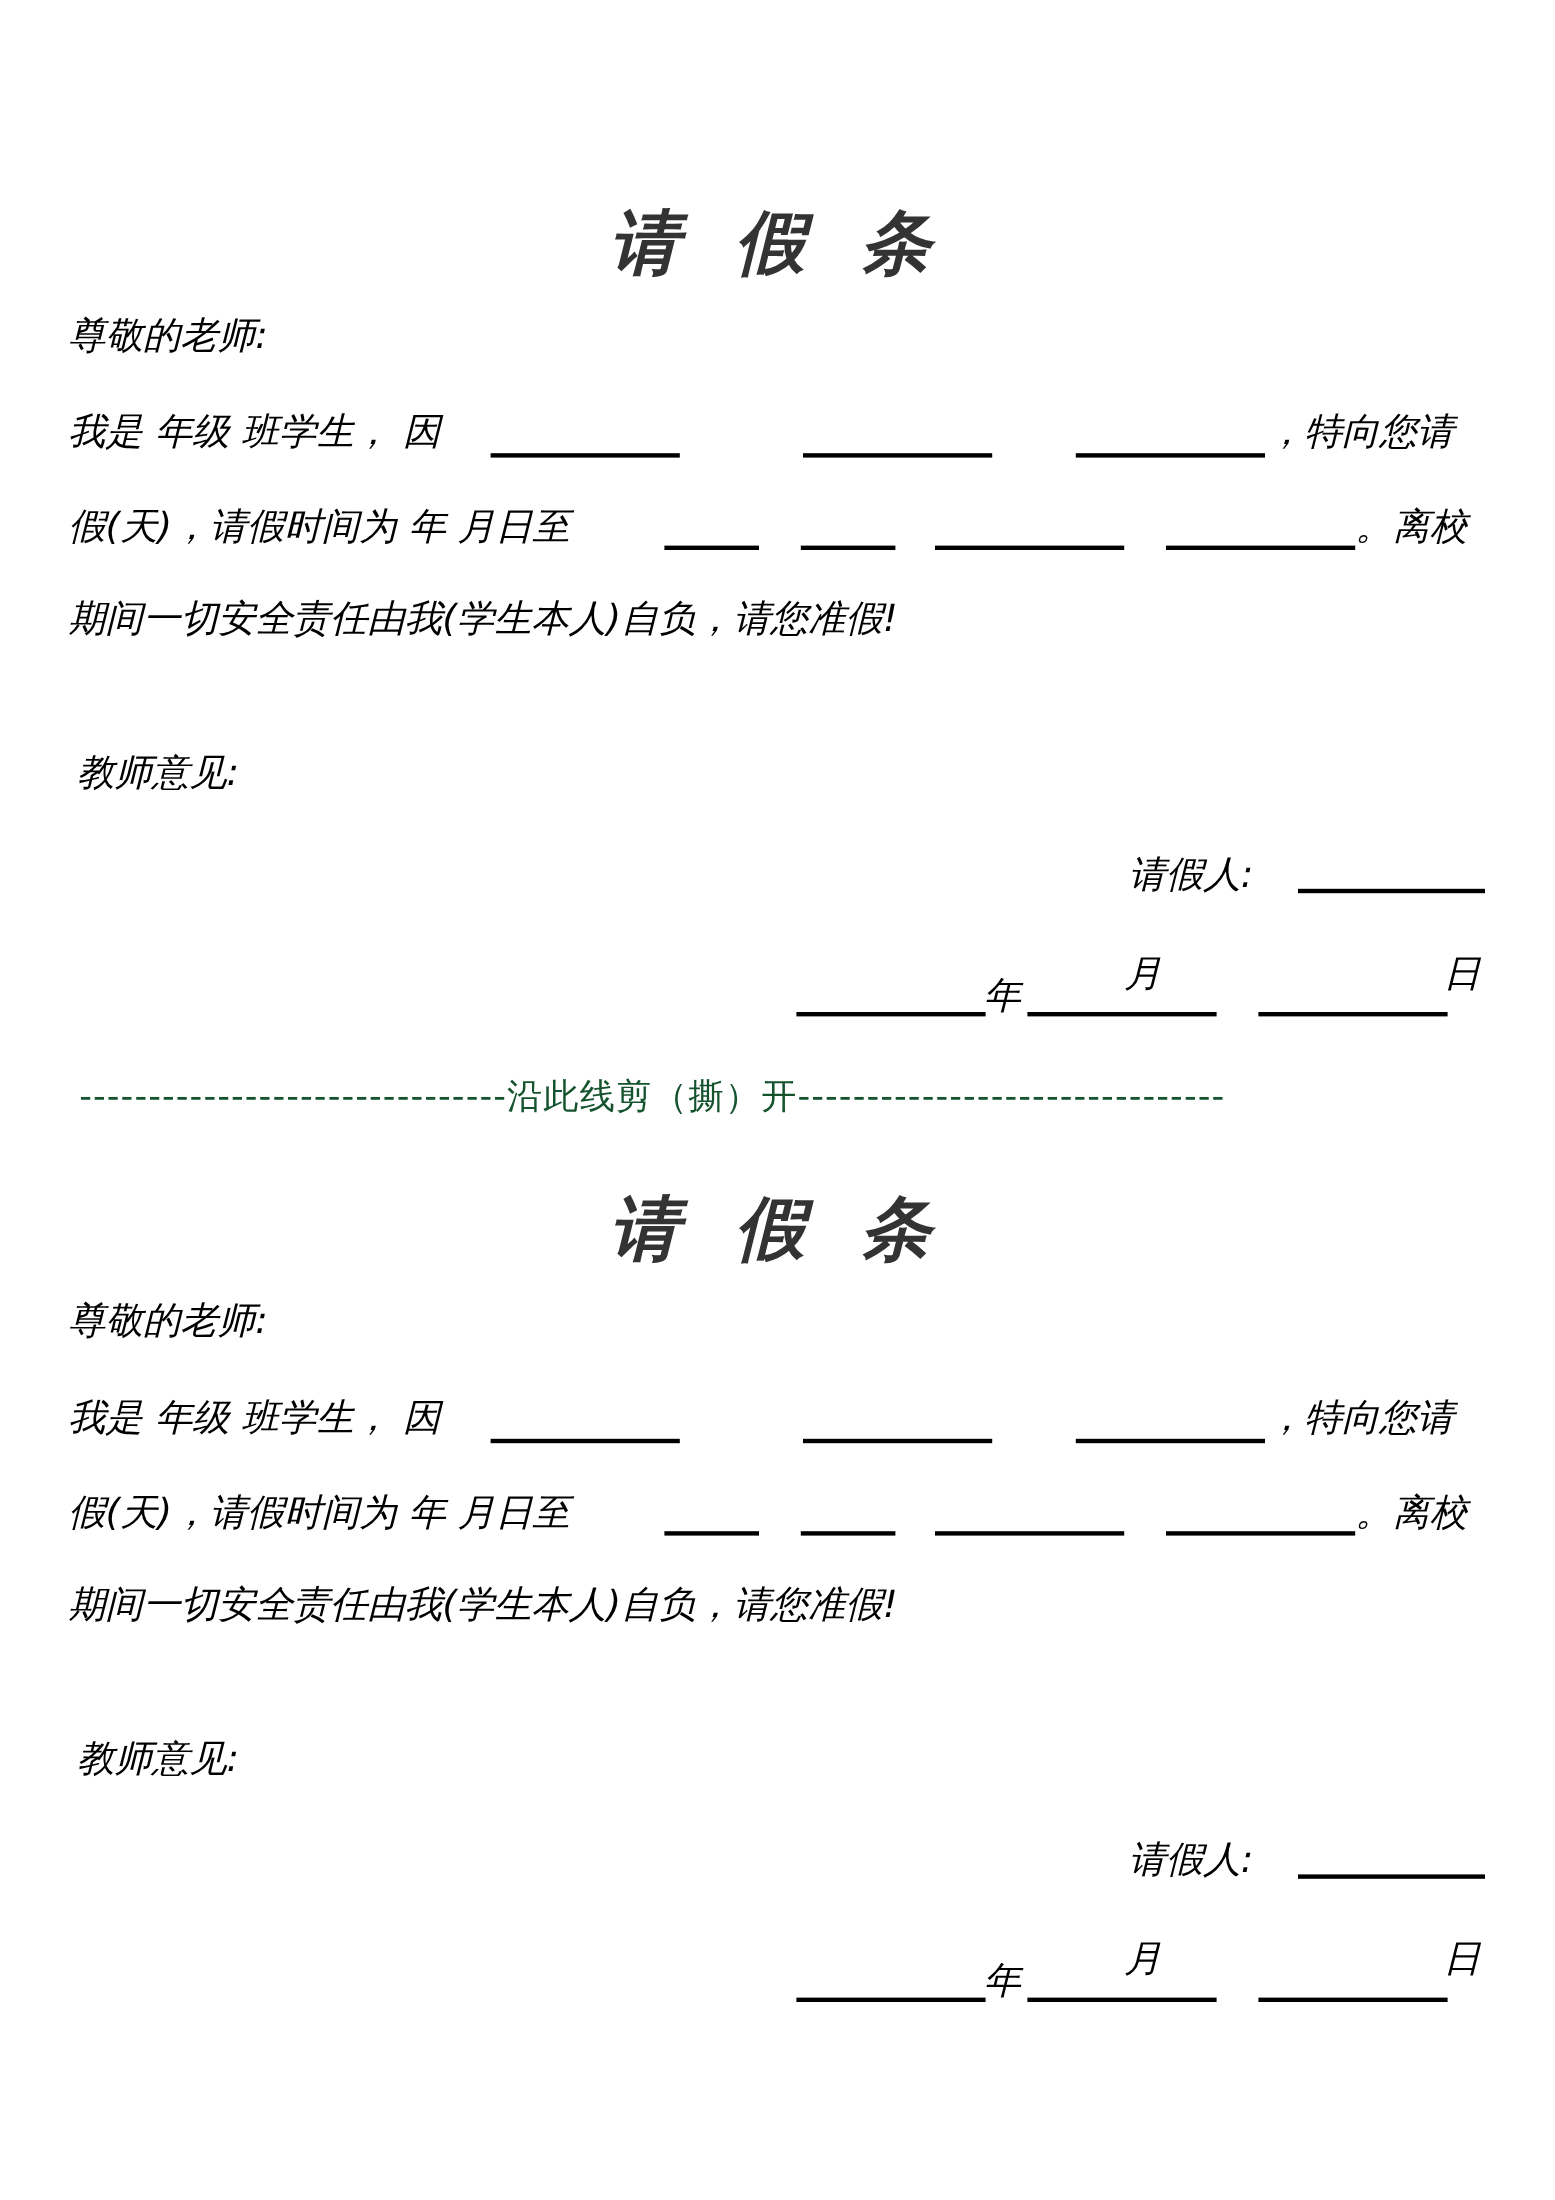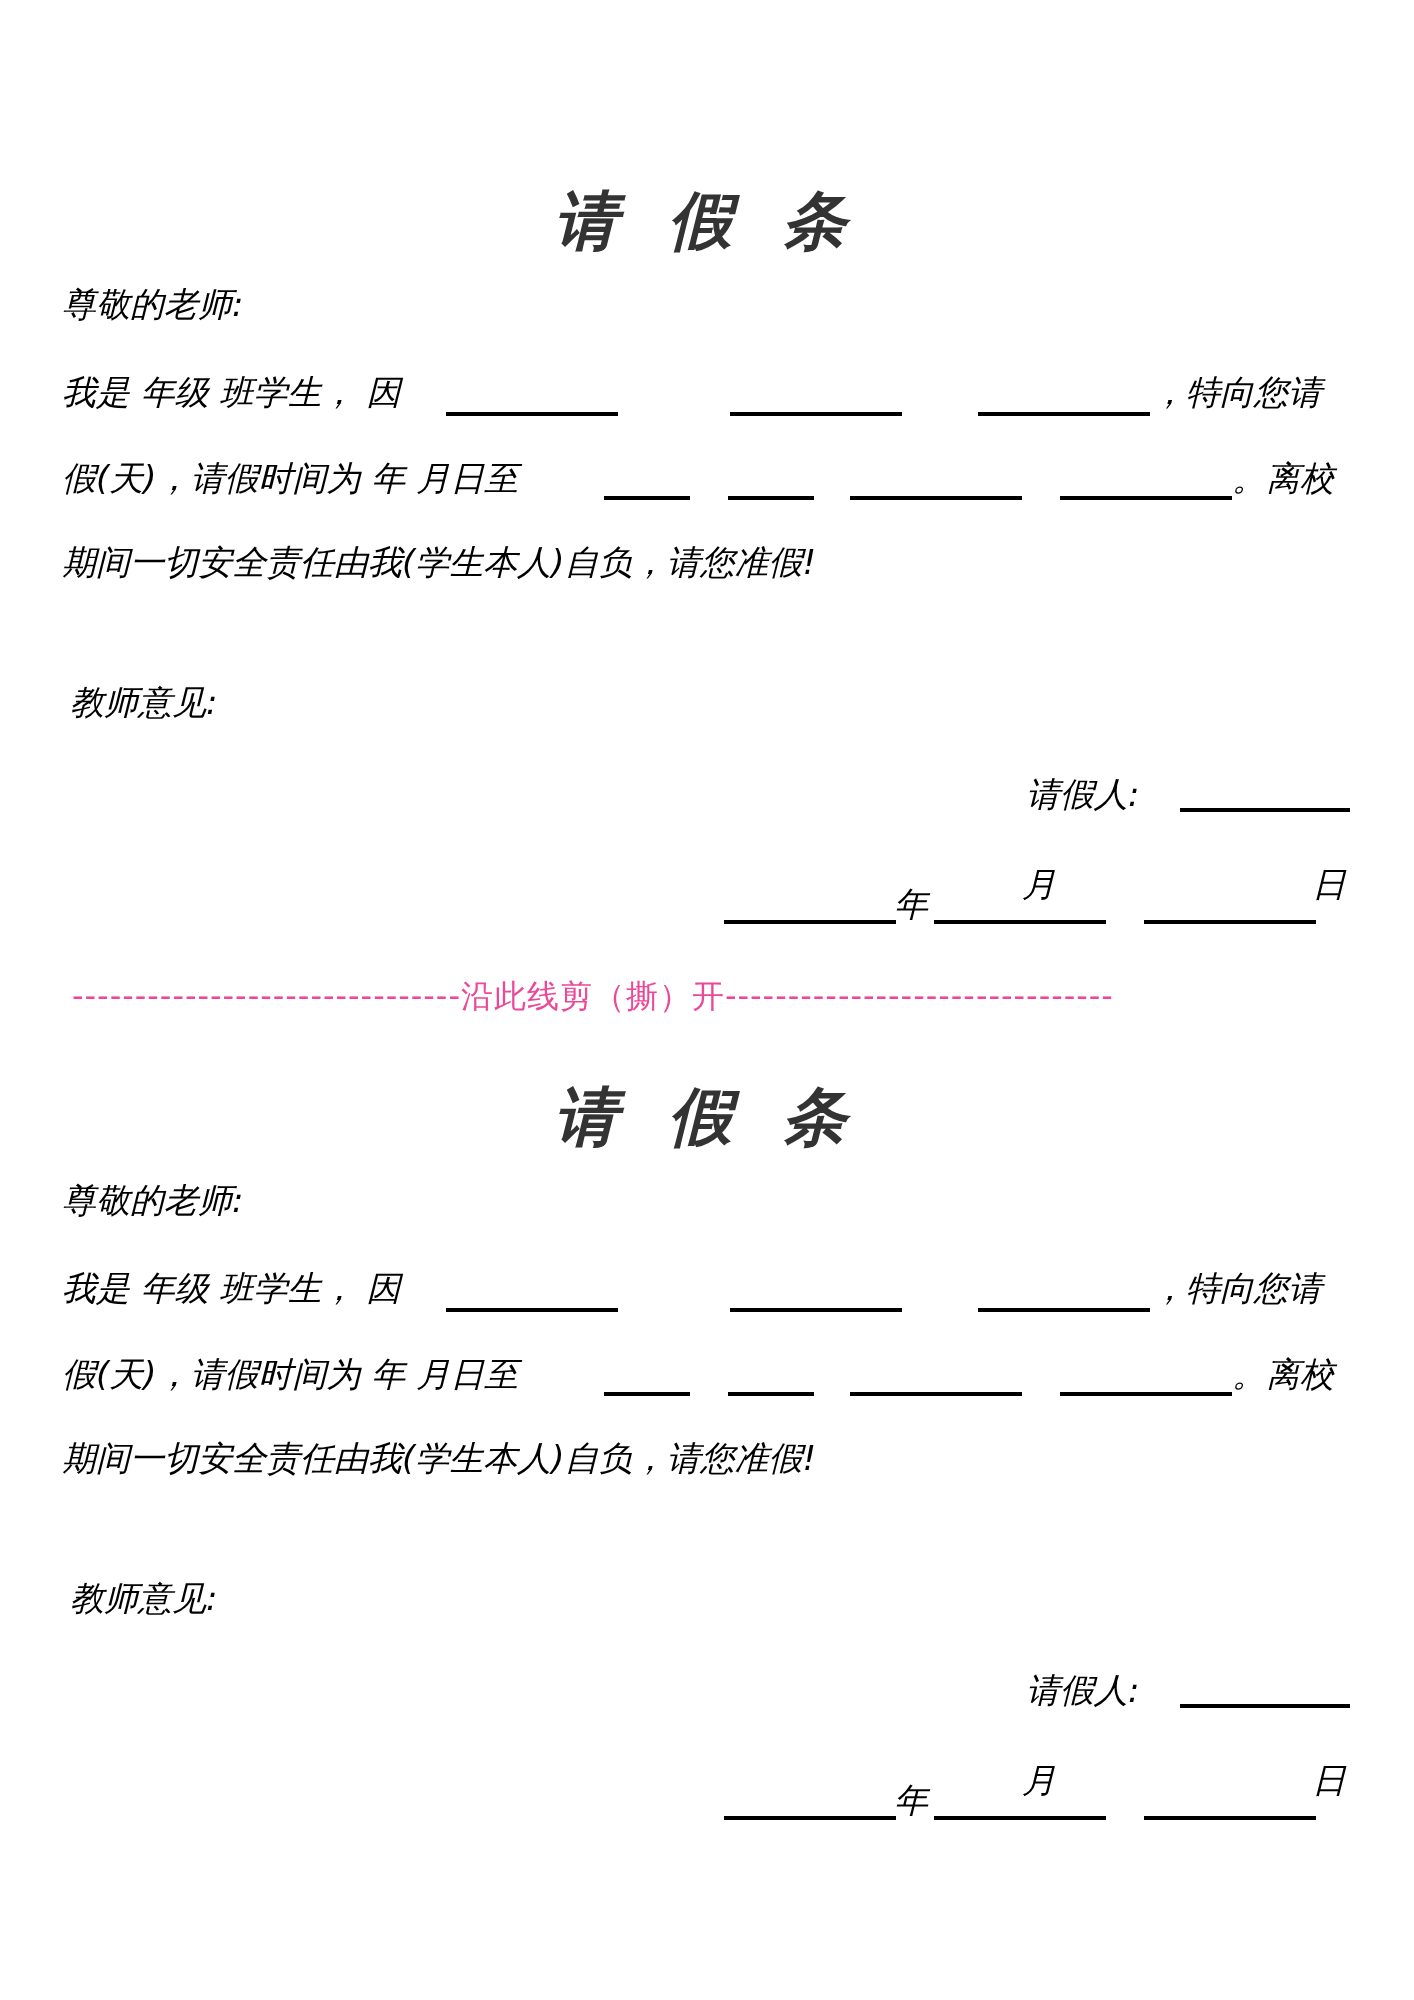--- a/index.html
+++ b/index.html
@@ -15,21 +15,21 @@
     .title {
       left: 0; width: 1414px; top: 178px; text-align: center;
       font-size: 64px; font-weight: bold; font-style: italic;
       color: #333333; letter-spacing: 14px;
     }
     .txt { font-size: 34px; font-style: italic; }
     .ul { text-decoration-thickness: 3px; text-underline-offset: 6px; }
     .line { position: absolute; height: 0; border-bottom: 4px solid #000; }
     .cut {
       position: absolute; top: 975px; left: 72px; width: 1280px;
-      font-size: 32px; color: #ec4899; white-space: nowrap; overflow: hidden;
+      font-size: 32px; color: #14532d; white-space: nowrap; overflow: hidden;
       font-family: "DejaVu Sans", sans-serif; letter-spacing: 1px;
     }
   </style>
 </head>
 <body>
 
 <div class="slip s1">
   <div class="abs title">请 假 条</div>
 
   <div class="abs txt" style="left:62px; top:282px;">

